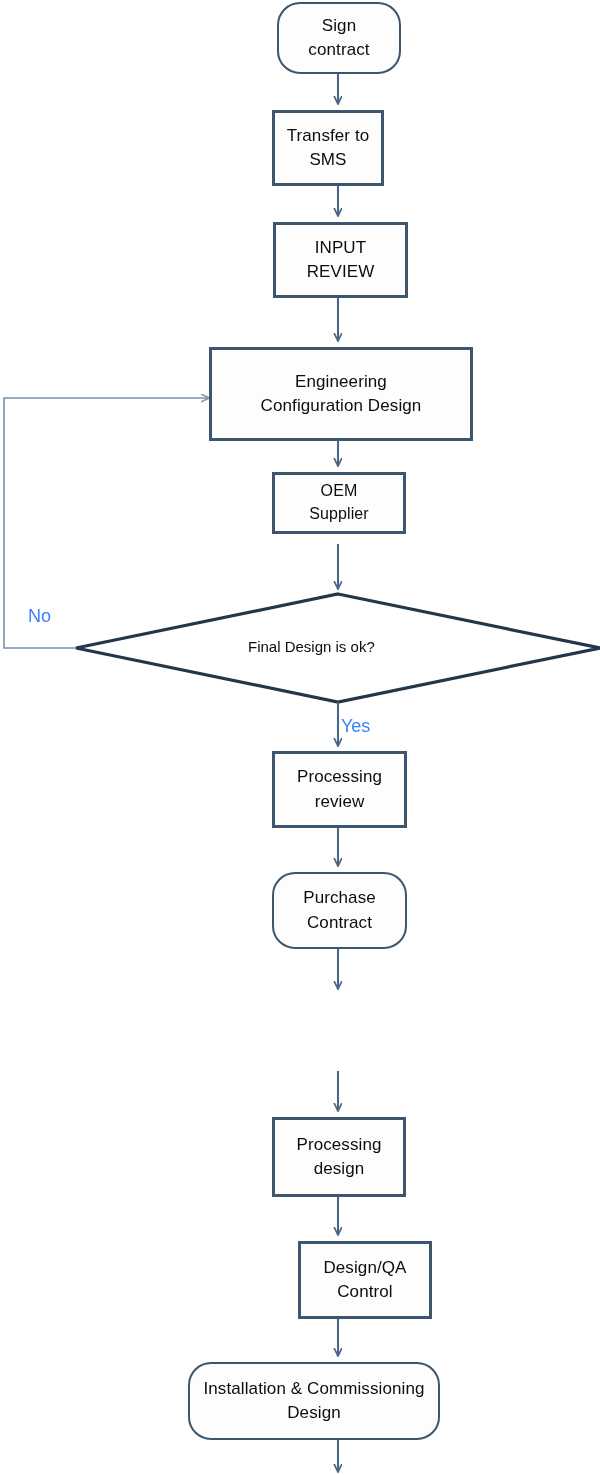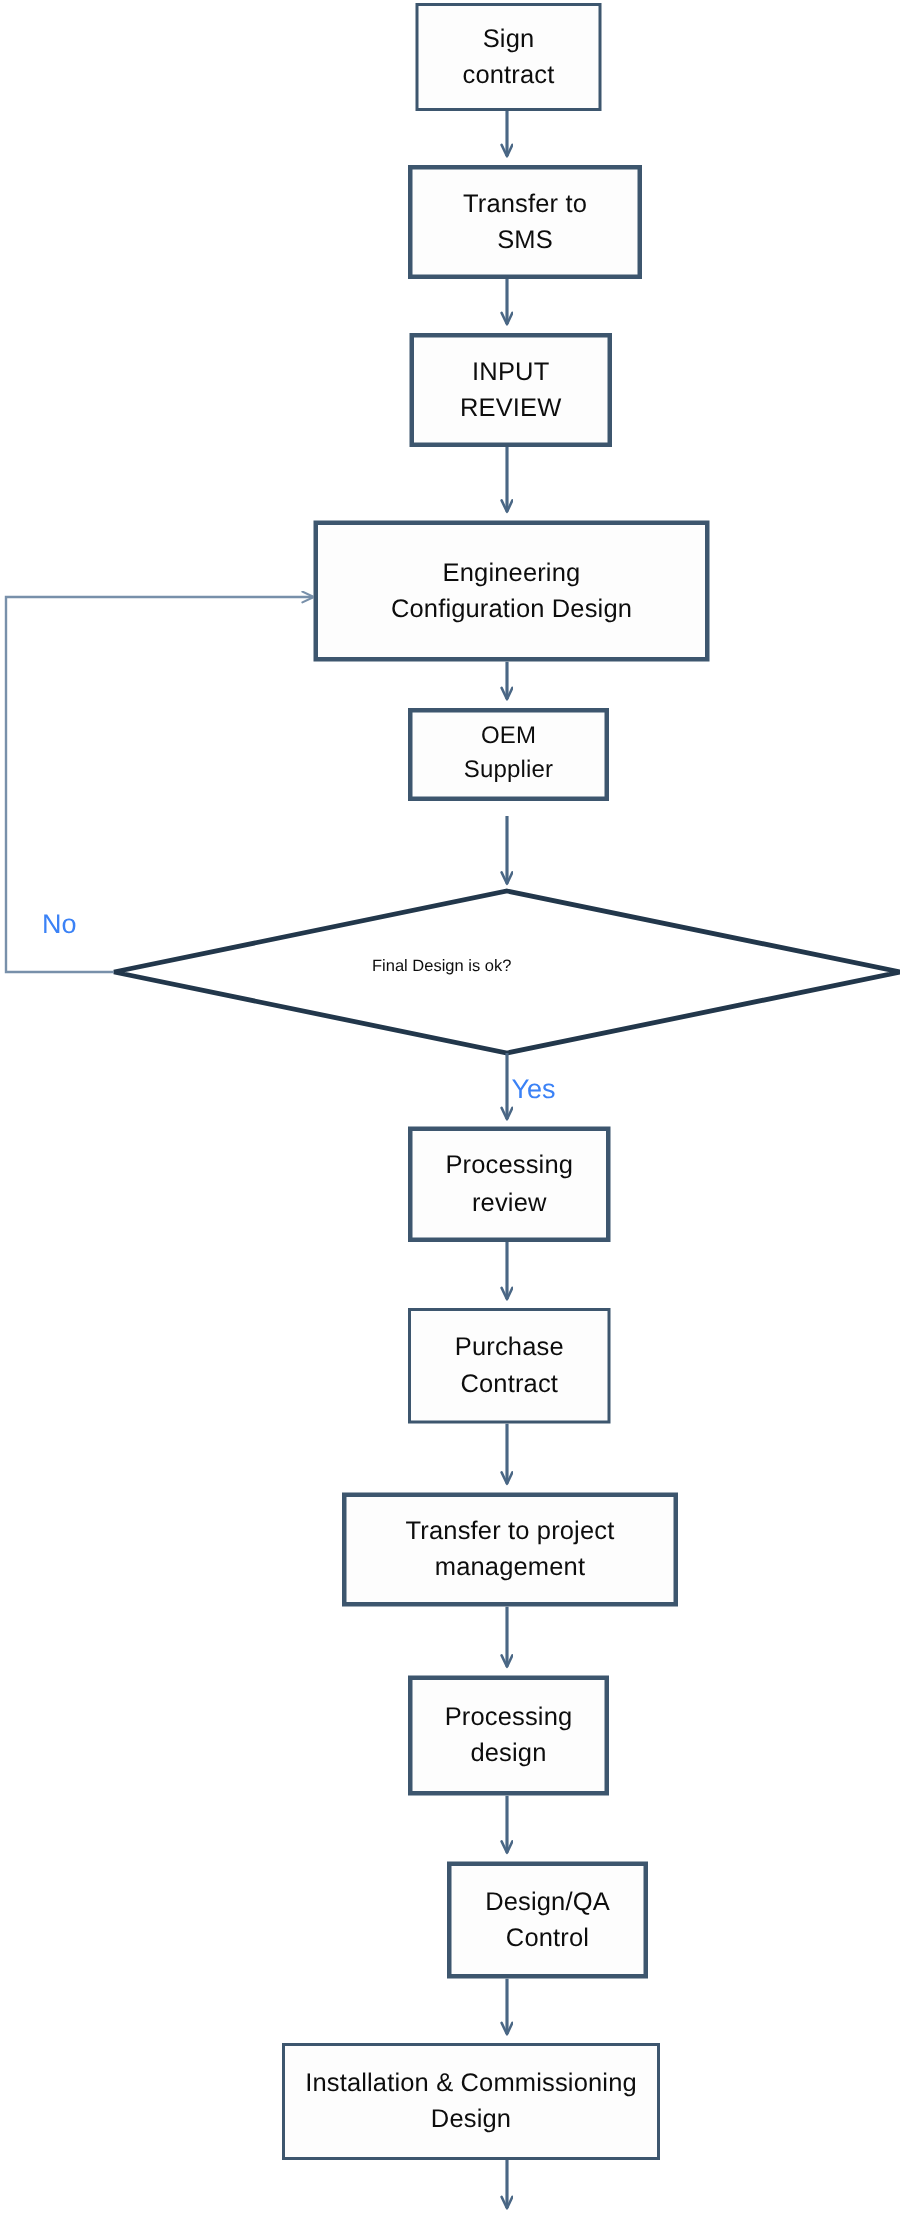--- a/index.html
+++ b/index.html
@@ -32,21 +32,21 @@
     border-style: solid;
     border-color: #3d566e;
     display: flex;
     align-items: center;
     justify-content: center;
     text-align: center;
     color: #0d0d0d;
     line-height: 1.42;
     letter-spacing: 0.1px;
   }
-  .node-box.thin  { border-width: 2px; }
+  .node-box.thin  { border-width: 2px; border-radius: 23px; }
   .node-box.thick { border-width: 3px; }
   .node-label {
     display: block;
     white-space: pre-line;
     padding: 0 4px;
   }
   .edge-label {
     position: absolute;
     color: #3b82f6;
     white-space: nowrap;
@@ -92,56 +92,52 @@
     </g>
 
     <path d="M 76,648 L 4,648 L 4,398 L 209,398" fill="none" stroke="#7890aa" stroke-width="1.6" stroke-linejoin="miter" marker-end="url(#arrowhead-thin)"></path>
   </svg>
 
   <div class="node-box thin" style="left:277px; top:2px; width:124px; height:72px; font-size:17px;">
     <span class="node-label">Sign
 contract</span>
   </div>
 
-  <div class="node-box thick" style="left:272px; top:110px; width:156px; height:76px; font-size:17px;">
+  <div class="node-box thick" style="left:272px; top:110px; width:112px; height:76px; font-size:17px;">
     <span class="node-label">Transfer to
 SMS</span>
   </div>
 
   <div class="node-box thick" style="left:273px; top:222px; width:135px; height:76px; font-size:17px;">
     <span class="node-label">INPUT
 REVIEW</span>
   </div>
 
   <div class="node-box thick" style="left:209px; top:347px; width:264px; height:94px; font-size:17px;justify-content:center;">
     <span class="node-label">Engineering
 Configuration Design</span>
   </div>
 
   <div class="node-box thick" style="left:272px; top:472px; width:134px; height:62px; font-size:16px;">
     <span class="node-label">OEM
 Supplier</span>
   </div>
 
-  <div class="diamond-label" style="left:248px; top:639px; font-size:11px;">Final Design is ok?</div>
+  <div class="diamond-label" style="left:248px; top:639px; font-size:15px;">Final Design is ok?</div>
 
   <div class="node-box thick" style="left:272px; top:751px; width:135px; height:77px; font-size:17px;">
     <span class="node-label">Processing
 review</span>
   </div>
 
   <div class="node-box thin" style="left:272px; top:872px; width:135px; height:77px; font-size:17px;">
     <span class="node-label">Purchase
 Contract</span>
   </div>
 
-  <div class="node-box thick" style="left:228px; top:995px; width:224px; height:76px; font-size:17px;">
-    <span class="node-label">Transfer to project
-management</span>
-  </div>
 
   <div class="node-box thick" style="left:272px; top:1117px; width:134px; height:80px; font-size:17px;">
     <span class="node-label">Processing
 design</span>
   </div>
 
   <div class="node-box thick" style="left:272px; top:1241px; width:134px; height:78px; font-size:17px;margin-left:26px;">
     <span class="node-label">Design/QA
 Control</span>
   </div>

